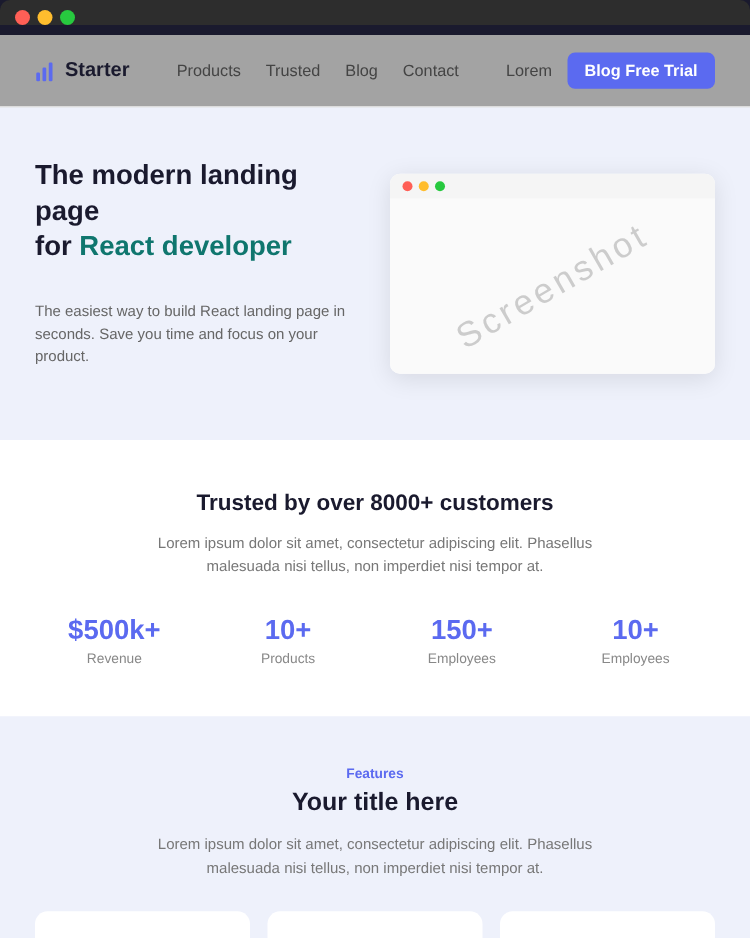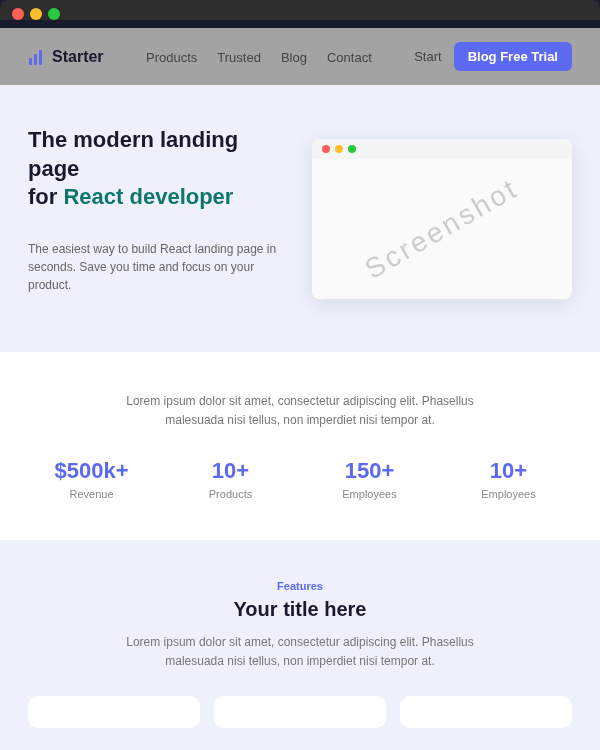--- a/index.html
+++ b/index.html
@@ -265,21 +265,21 @@
       </svg>
       <span>Starter</span>
     </div>
     <ul class="nav-links">
       <li><a href="#">Products</a></li>
       <li><a href="#">Trusted</a></li>
       <li><a href="#">Blog</a></li>
       <li><a href="#">Contact</a></li>
     </ul>
     <div class="nav-actions">
-      <button class="btn-login">Start</button>
+      <button class="btn-login">Lorem</button>
       <button class="btn-free-trial">Blog Free Trial</button>
     </div>
   </nav>
 
   <section class="hero">
     <div class="hero-content">
       <h1 class="hero-title">
         <span>The modern landing page</span><br>
         <span>for </span><span class="highlight">React developer</span>
       </h1>
@@ -293,20 +293,21 @@
           <div class="mock-dot mock-dot-g"></div>
         </div>
         <div class="mock-body">
           <span class="screenshot-text">Screenshot</span>
         </div>
       </div>
     </div>
   </section>
 
   <section class="trusted">
+    <h2 class="trusted-title">Trusted by over 8000+ customers</h2>
     <p class="trusted-desc">Lorem ipsum dolor sit amet, consectetur adipiscing elit. Phasellus malesuada nisi tellus, non imperdiet nisi tempor at.</p>
     <div class="stats-grid">
       <div class="stat-item">
         <div class="stat-value">$500k+</div>
         <div class="stat-label">Revenue</div>
       </div>
       <div class="stat-item">
         <div class="stat-value">10+</div>
         <div class="stat-label">Products</div>
       </div>

